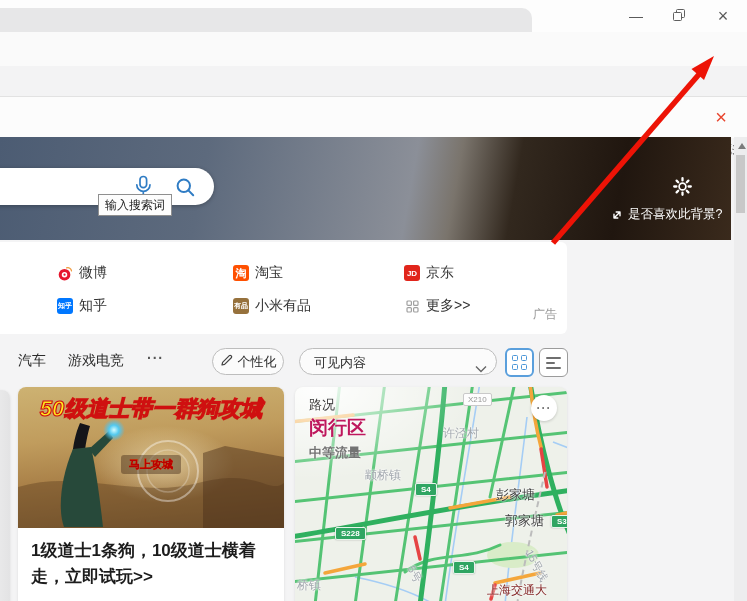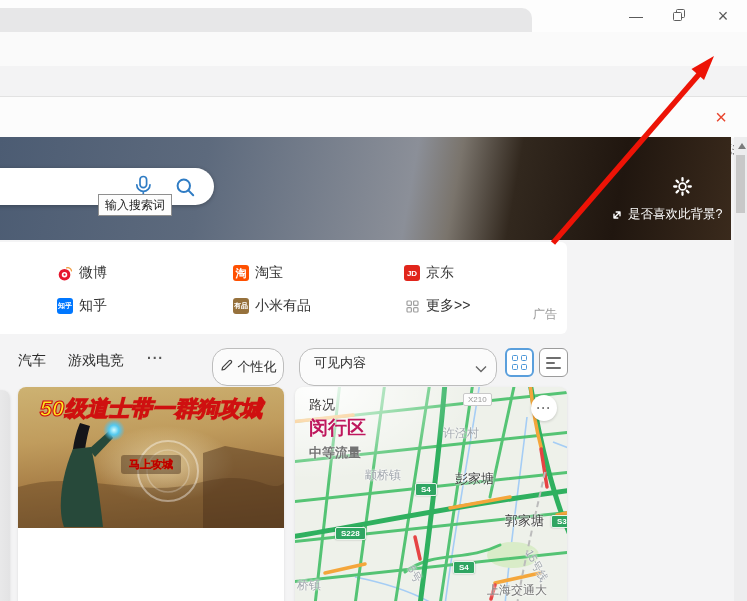--- a/index.html
+++ b/index.html
@@ -57,21 +57,21 @@
   
   .ql-panel{left:-30px;top:242px;width:597px;height:92px;background:#fff;border-radius:6px;}
   .ql-item{height:18px;display:flex;align-items:center;gap:6px;font-size:14px;color:#333;}
   .ql-icon{width:16px;height:16px;border-radius:3px;display:flex;align-items:center;justify-content:center;
     color:#fff;font-weight:bold;flex:none;}
   .ad-label{left:533px;top:306px;font-size:12px;color:#9a9a9a;}
 
   
   .feed-tab{top:352px;font-size:14px;color:#2b2b2b;}
   .feed-more{left:147px;top:350px;font-size:14px;font-weight:bold;color:#555;letter-spacing:1px;}
-  .pill{height:38px;border:1px solid #bdbdbd;border-radius:15px;background:#fbfbfb;box-sizing:border-box;}
+  .pill{height:27px;border:1px solid #bdbdbd;border-radius:15px;background:#fbfbfb;box-sizing:border-box;}
   .personalize{left:212px;top:348px;width:72px;display:flex;align-items:center;justify-content:center;gap:5px;
     font-size:13px;color:#2b2b2b;}
   .vc-select{left:299px;top:348px;width:198px;font-size:13px;color:#2b2b2b;line-height:27px;padding-left:14px;}
   .vc-chevron{left:475px;top:359px;}
   .view-btn{top:348px;width:29px;height:29px;border-radius:6px;background:#fff;box-sizing:border-box;
     display:flex;align-items:center;justify-content:center;}
   .grid-btn{left:505px;border:2px solid #5a9fdc;}
   .list-btn{left:539px;border:1.5px solid #9b9b9b;}
   .grid-glyph{width:15px;height:15px;display:grid;grid-template-columns:6px 6px;grid-template-rows:6px 6px;gap:3px;}
   .grid-glyph span{border:1.5px solid #4b97d8;border-radius:1.5px;box-sizing:border-box;}
@@ -321,20 +321,21 @@
         <g transform="translate(32,32)">
           <path d="M30,4 C21,24 19,56 25,86 L35,86 C31,50 35,24 40,7 Z" fill="#141519"></path>
           <path d="M23,30 C10,60 8,92 14,108 L53,108 C49,72 45,46 41,28 Z" fill="#27493a"></path>
           <path d="M39,30 L59,12 L63,19 L45,38 Z" fill="#27493a"></path>
           <circle cx="64" cy="11" r="11" fill="url(#glow)"></circle>
         </g>
       </svg>
       <div class="game-title">50级道士带一群狗攻城</div>
       <div class="game-cta">马上攻城</div>
     </div>
+    <div class="game-desc">1级道士1条狗，10级道士横着走，立即试玩&gt;&gt;</div>
   </div>
 
   <div class="card map-card">
     <svg width="272" height="214" style="position:absolute;left:0;top:0;">
 
       <g fill="none" stroke="#a5cdf5" stroke-width="1.6">
         <path d="M185,-5 C175,60 160,140 150,218"></path>
         <path d="M232,30 C225,90 215,160 210,218"></path>
         <path d="M258,55 L276,62"></path>
         <path d="M60,190 C90,196 120,206 140,218"></path>
@@ -378,29 +379,29 @@
       </g>
 
       <path d="M250,85 C240,130 228,180 222,218" fill="none" stroke="#bcbcbc" stroke-width="2" stroke-dasharray="6 4"></path>
     </svg>
     <div class="map-fade"></div>
 
     <span class="badge-white" style="left:168px;top:6px;">X210</span>
     <span class="map-label lbl-gray" style="left:148px;top:38px;">许泾村</span>
     <span class="map-label lbl-gray" style="left:70px;top:80px;">颛桥镇</span>
     <span class="badge-green" style="left:120px;top:96px;">S4</span>
-    <span class="map-label lbl-dark" style="left:160px;top:83px;">彭家塘</span>
+    <span class="map-label lbl-dark" style="left:160px;top:99px;padding-left:41px;">彭家塘</span>
     <span class="map-label lbl-dark" style="left:210px;top:125px;">郭家塘</span>
     <span class="badge-green" style="left:256px;top:128px;">S32</span>
     <span class="badge-green" style="left:40px;top:140px;">S228</span>
     <span class="badge-green" style="left:158px;top:174px;">S4</span>
     <span class="map-label lbl-gray rot" style="left:122px;top:176px;font-size:11px;">5号</span>
     <span class="map-label lbl-gray rot" style="left:240px;top:160px;font-size:11px;">15号线</span>
     <span class="map-label lbl-gray" style="left:2px;top:190px;">桥镇</span>
-    <span class="map-label" style="left:192px;top:195px;font-size:12px;color:#737373;">上海交通大</span>
+    <span class="map-label" style="left:192px;top:195px;font-size:12px;color:#7f1d1d;">上海交通大</span>
 
     <div class="map-header">路况</div>
     <div class="map-district">闵行区</div>
     <div class="map-status">中等流量</div>
     <div class="map-menu">···</div>
   </div>
 
   <svg class="abs arrow-overlay">
     <line x1="553" y1="243" x2="701" y2="72" stroke="#ed1306" stroke-width="5.5"></line>
     <polygon points="714,56 704,80 691.5,69" fill="#ed1306"></polygon>

